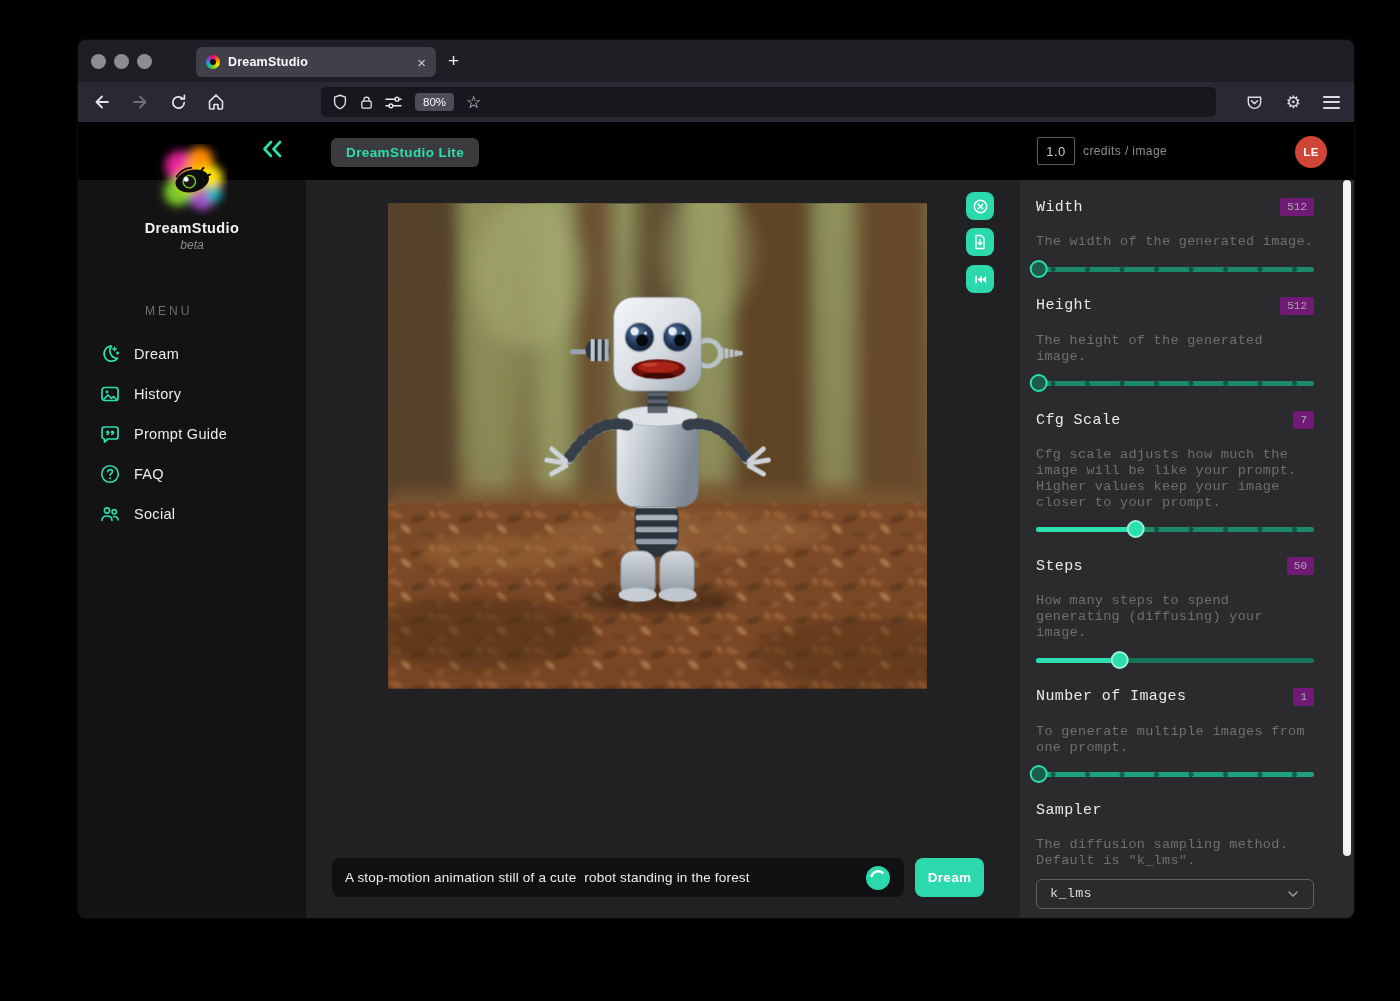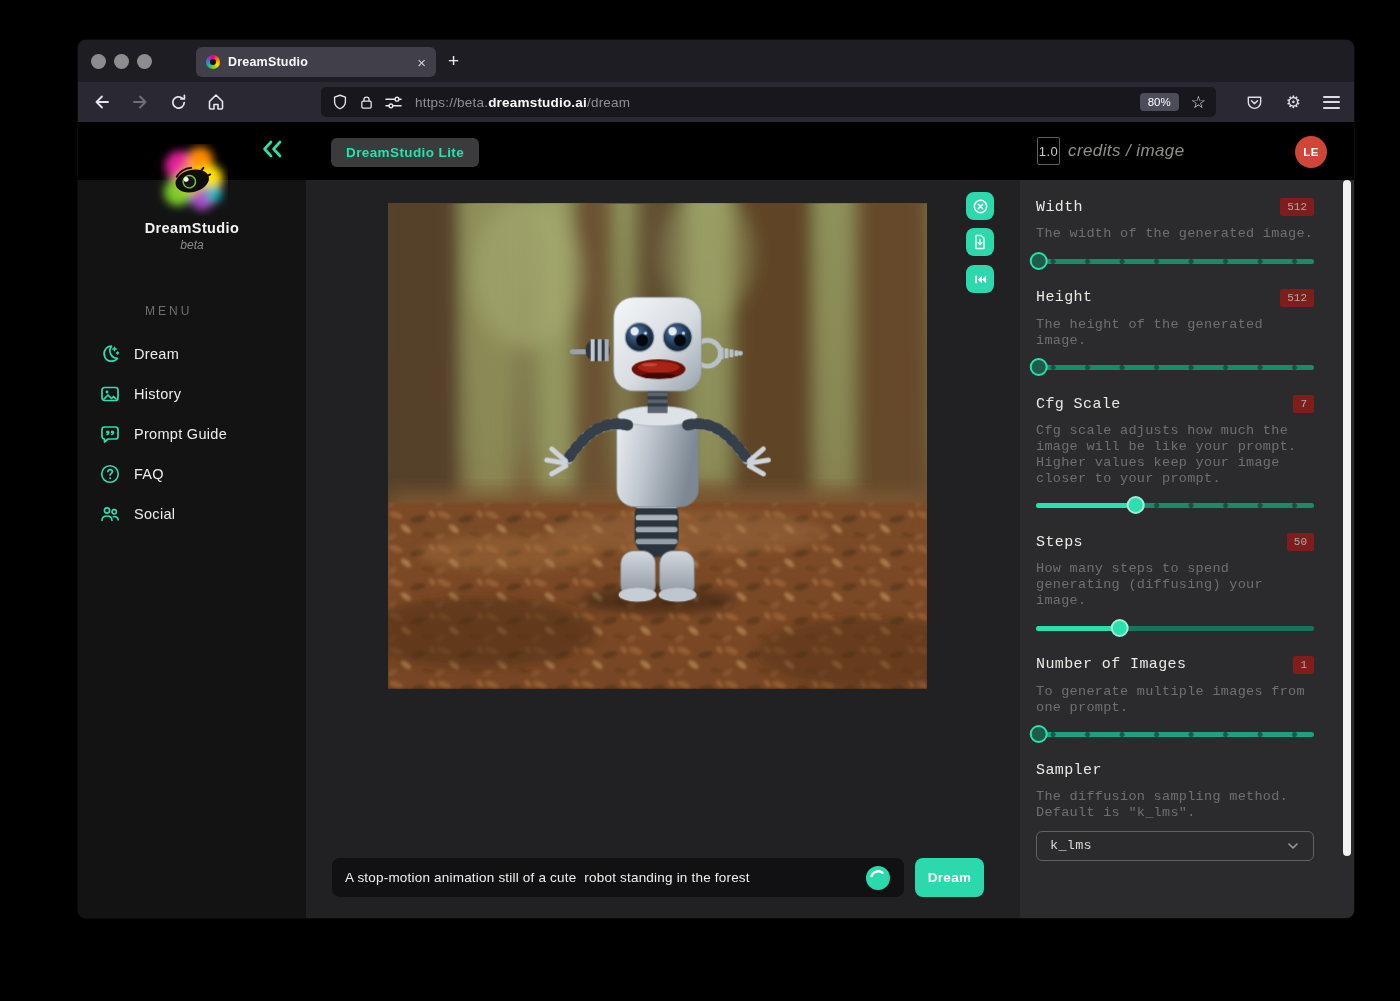--- a/index.html
+++ b/index.html
@@ -47,23 +47,23 @@
   .sidebar { position:absolute; left:0; top:58px; width:228px; height:738px; background:#131314; }
   .rightpanel { position:absolute; left:942px; top:58px; width:334px; height:738px; background:#2b2b2d;
     padding:18px 40px 0 16px; overflow:hidden;font-family:Liberation Mono, monospace; }
 
   
   .collapse { position:absolute; left:183px; top:17px; }
   .lite-btn { position:absolute; left:253px; top:16px; height:29px; padding:0 15px; background:#3b3b3d;
     border:none; border-radius:6px; color:#2bdfae; font-weight:700; font-size:13.5px; letter-spacing:.4px;
     font-family:"Liberation Sans", sans-serif; }
   .credits { position:absolute; left:959px; top:15px; display:flex; align-items:center; gap:8px; }
-  .credits-box { width:23px; height:28px; border:1px solid #5e5e5e; border-radius:2px; color:#c9c9c6;
+  .credits-box { width:38px; height:28px; border:1px solid #5e5e5e; border-radius:2px; color:#c9c9c6;
     font-size:13px; display:flex; align-items:center; justify-content:center; letter-spacing:.5px; }
-  .credits-label { color:#8f8f8c; font-size:17px; letter-spacing:.4px;font-style:italic; }
+  .credits-label { color:#8f8f8c; font-size:12px; letter-spacing:.4px; }
   .avatar { position:absolute; left:1217px; top:14px; width:32px; height:32px; border-radius:50%;
     background:#cf4537; color:#fff; font-size:11.5px; font-weight:700; display:flex; align-items:center;
     justify-content:center; letter-spacing:.5px; }
 
   
   .brand { position:absolute; left:0; top:-36px; width:228px; text-align:center; }
   .brand-name { color:#f2f2ef; font-weight:700; font-size:14.5px; letter-spacing:.4px; margin-top:4px; }
   .brand-sub { color:#8a8a87; font-style:italic; font-size:12px; margin-top:2px; }
   .side-inner { position:relative; padding-top:124px; }
   .menu-label { color:#6f6f6c; font-size:12px; letter-spacing:3px; padding-left:21px; margin-bottom:16px;margin-left:46px; }
@@ -85,23 +85,23 @@
     font-family:"Liberation Sans", sans-serif; }
   .prompt-rand { position:absolute; left:533px; top:7px; width:26px; height:26px; }
   .dream-btn { position:absolute; left:583px; top:0; width:69px; height:39px; background:#2bd9ac; border:none;
     border-radius:8px; color:#fff; font-size:13.5px; font-weight:700; letter-spacing:.3px;
     font-family:"Liberation Sans", sans-serif; }
 
   
   .section { margin-bottom:19px; }
   .section-head { display:flex; align-items:center; justify-content:space-between; }
   .section-label { color:#e9e9e6; font-size:15px; letter-spacing:.4px; }
-  .section-value { background:#7f1d1d; color:#ababa8; font-size:11px; padding:3px 7px; border-radius:2px;
+  .section-value { background:#701a75; color:#ababa8; font-size:11px; padding:3px 7px; border-radius:2px;
     min-width:14px; text-align:center; }
-  .section-desc { color:#6e706f; font-size:13.5px; letter-spacing:.3px; line-height:1.17; margin-top:10px; }
+  .section-desc { color:#6e706f; font-size:13.5px; letter-spacing:.3px; line-height:1.17; margin-top:18px; }
   .slider { position:relative; height:18px; margin-top:10px; }
   .slider .track { position:absolute; left:0; right:0; top:7px; height:5px; border-radius:3px; background:#1b8a6b; }
   .slider.dim .track { background:#17745b; }
   .slider.bright .track { background:#1da181; }
   .slider.ticks .track { background-image:radial-gradient(circle at 17px 50%, rgba(10,48,38,.6) 2.2px, transparent 2.9px);
     background-size:34.5px 100%; }
   .slider .fill { position:absolute; left:0; top:7px; height:5px; border-radius:3px; background:#2bdfae; }
   .slider .thumb { position:absolute; top:0; width:18px; height:18px; border-radius:50%;
     background:#2bdfae; border:2px solid #9cefd8; transform:translateX(-35%); }
   .slider.hollow .thumb { background:#1d5c4a; border:2.5px solid #2bdfae; }
@@ -164,21 +164,20 @@
         <svg width="17" height="17" viewBox="0 0 20 20">
             <rect x="4.5" y="8.5" width="11" height="8" rx="1.5" fill="none" stroke="#e5e5ec" stroke-width="1.5"></rect>
             <path d="M7 8.5V6.6a3 3 0 0 1 6 0v1.9" fill="none" stroke="#e5e5ec" stroke-width="1.5"></path>
           </svg>
         <svg width="19" height="17" viewBox="0 0 20 18">
             <path d="M2 5.5h9M16.5 5.5H18M2 12.5h3.5M10 12.5h8" stroke="#e5e5ec" stroke-width="1.5" stroke-linecap="round"></path>
             <circle cx="13.7" cy="5.5" r="2" fill="none" stroke="#e5e5ec" stroke-width="1.5"></circle>
             <circle cx="7.3" cy="12.5" r="2" fill="none" stroke="#e5e5ec" stroke-width="1.5"></circle>
           </svg>
       </span>
-      <span class="url-text"><span>https://beta.</span><b>dreamstudio.ai</b><span>/dream</span></span>
       <span class="zoom-badge">80%</span>
       <span class="star">☆</span>
     </div>
     <div class="right-icons">
       <svg width="19" height="19" viewBox="0 0 20 20">
           <path d="M3.5 4.5h13v5.2a6.5 6.5 0 0 1-13 0z" fill="none" stroke="#dcdce4" stroke-width="1.5" stroke-linejoin="round"></path>
           <path d="M6.8 8.2 10 11.2l3.2-3" fill="none" stroke="#dcdce4" stroke-width="1.5" stroke-linecap="round" stroke-linejoin="round"></path>
         </svg>
       <span class="gear-glyph">⚙</span>
       <span class="burger">

